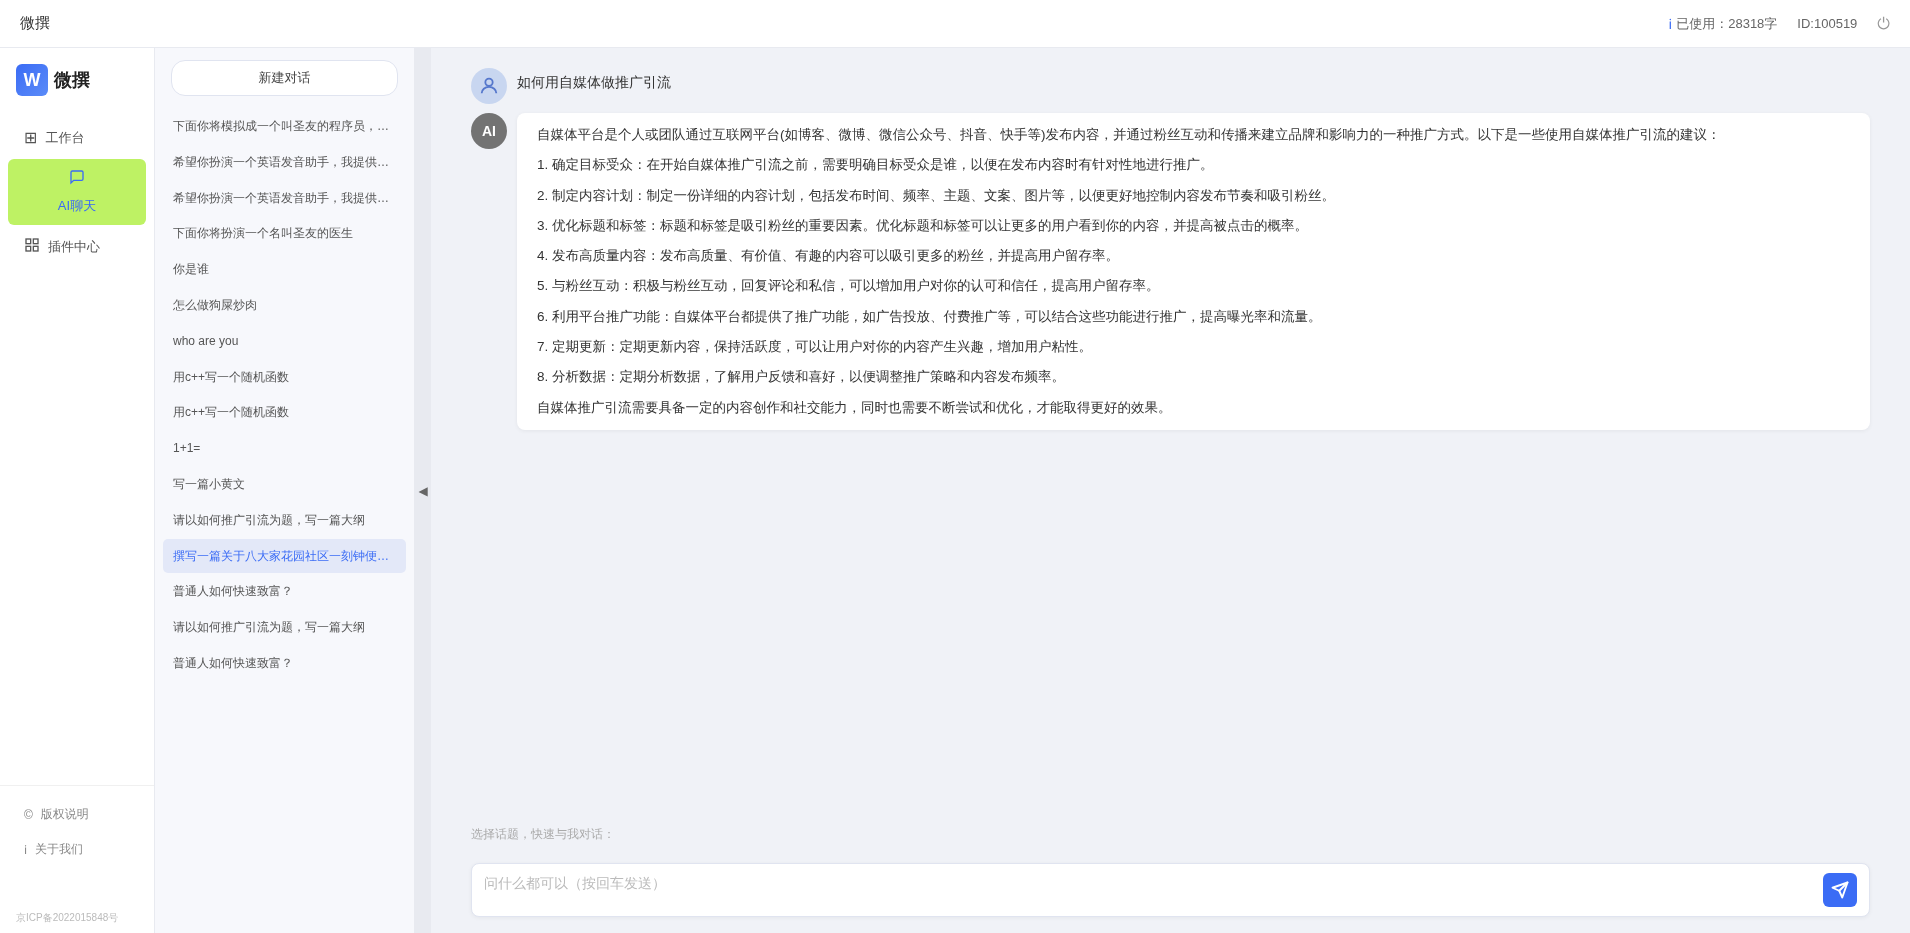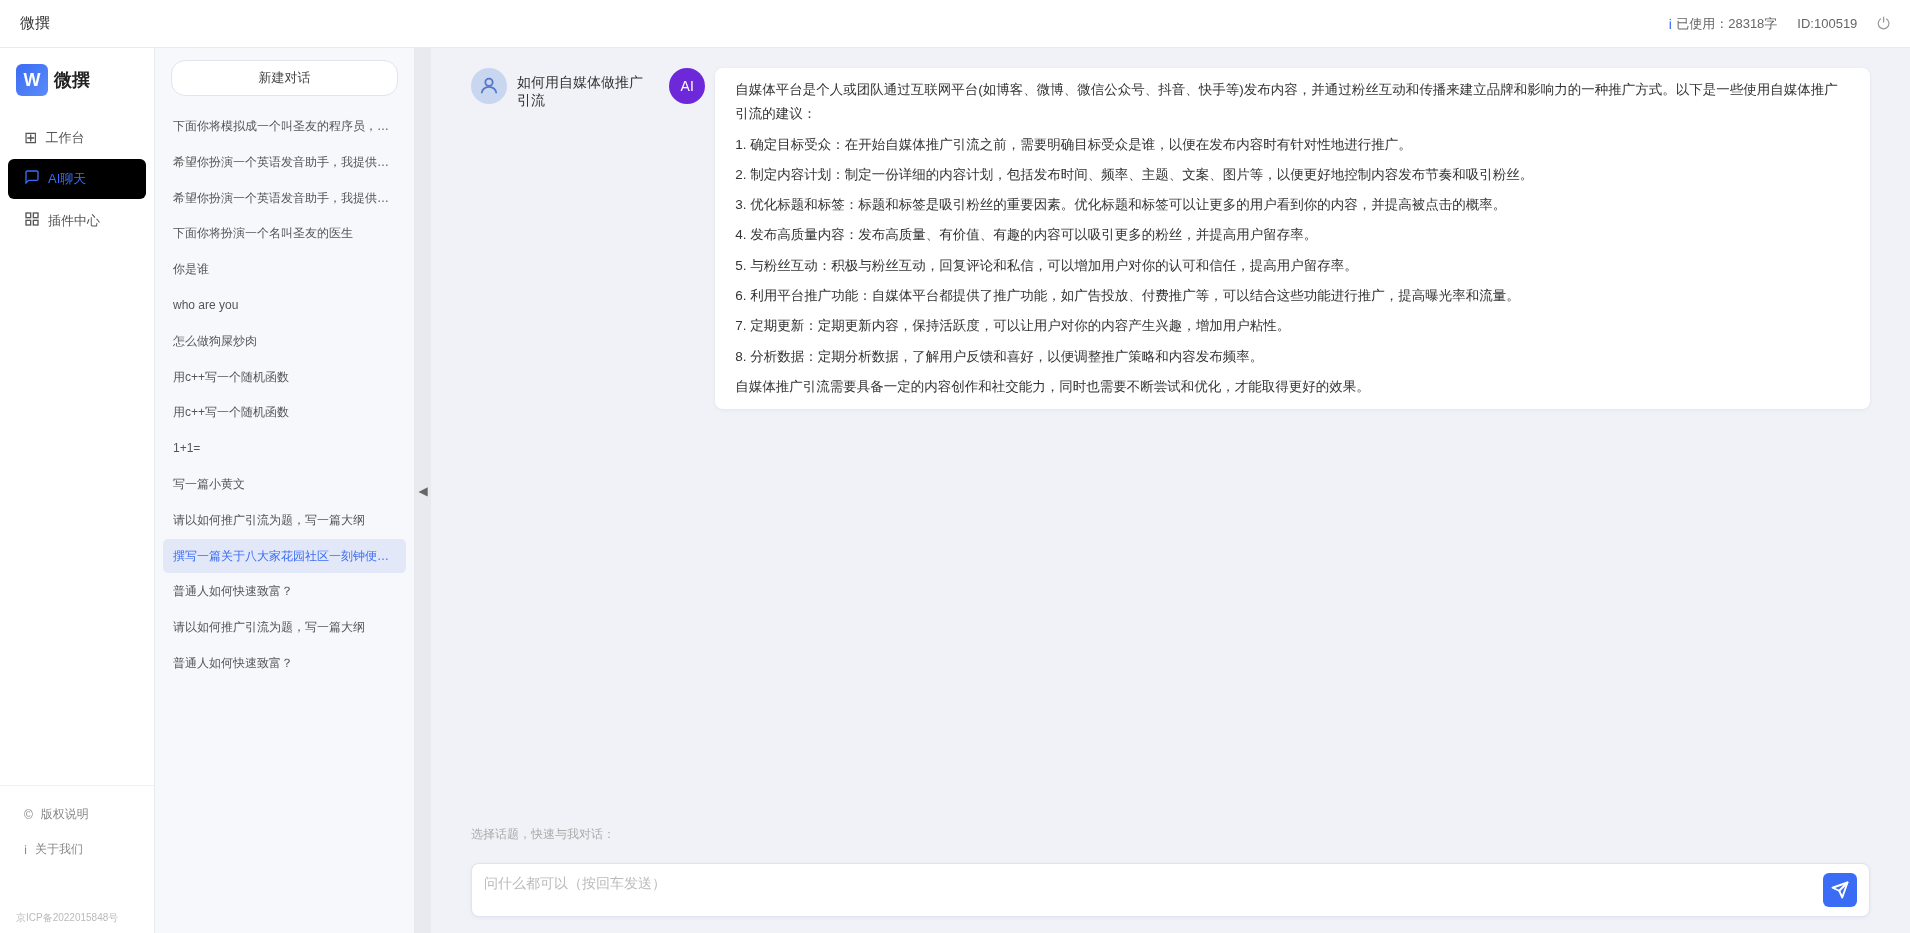--- a/index.html
+++ b/index.html
@@ -88,21 +88,21 @@
       align-items: center;
       gap: 8px;
       padding: 10px 16px;
       cursor: pointer;
       border-radius: 6px;
       margin: 2px 8px;
       font-size: 13px;
       color: #555;
       transition: background 0.15s;
     }
-    .sidebar-nav-item.active { color: #3b6cf5; background: #000000; }
+    .sidebar-nav-item.active { color: #3b6cf5; background: #bef264; flex-direction: column; }
     .sidebar-nav-item .nav-icon { font-size: 16px; }
     .sidebar-footer {
       padding: 10px 0;
       border-top: 1px solid #f0f0f0;
     }
     .sidebar-footer-item {
       display: flex;
       align-items: center;
       gap: 8px;
       padding: 8px 16px;
@@ -179,21 +179,21 @@
       display: flex;
       flex-direction: column;
       background: #f0f2f7;
       overflow: hidden;
     }
     .chat-messages {
       flex: 1;
       overflow-y: auto;
       padding: 20px 40px;
       display: flex;
-      flex-direction: row;
+      flex-direction: column;
       gap: 9px;
     }
 
     
     .message-user {
       display: flex;
       align-items: flex-start;
       gap: 10px;
       justify-content: flex-start;
     }
@@ -220,27 +220,27 @@
 
     .message-ai {
       display: flex;
       align-items: flex-start;
       gap: 10px;
     }
     .message-ai .ai-avatar {
       width: 36px;
       height: 36px;
       border-radius: 50%;
-      background: #6d28d9;
+      background: #737373;
       flex-shrink: 0;
       display: flex;
       align-items: center;
       justify-content: center;
       color: #fff;
-      font-weight: normal;
+      font-weight: bold;
       font-size: 14px;
     }
     .message-ai .bubble {
       flex: 1;
       background: #fff;
       border-radius: 8px;
       padding: 4px 20px;
       font-size: 13.5px;
       color: #333;
       line-height: 1.8;
@@ -365,22 +365,22 @@
   </div>
 
   <div class="history-panel">
     <button class="history-new-btn">新建对话</button>
     <div class="history-list">
       <div class="history-item">下面你将模拟成一个叫圣友的程序员，我说...</div>
       <div class="history-item">希望你扮演一个英语发音助手，我提供给你...</div>
       <div class="history-item">希望你扮演一个英语发音助手，我提供给你...</div>
       <div class="history-item">下面你将扮演一个名叫圣友的医生</div>
       <div class="history-item">你是谁</div>
+      <div class="history-item">怎么做狗屎炒肉</div>
       <div class="history-item">who are you</div>
-      <div class="history-item">怎么做狗屎炒肉</div>
       <div class="history-item">用c++写一个随机函数</div>
       <div class="history-item">用c++写一个随机函数</div>
       <div class="history-item">1+1=</div>
       <div class="history-item">写一篇小黄文</div>
       <div class="history-item">请以如何推广引流为题，写一篇大纲</div>
       <div class="history-item active">撰写一篇关于八大家花园社区一刻钟便民生...</div>
       <div class="history-item">普通人如何快速致富？</div>
       <div class="history-item">请以如何推广引流为题，写一篇大纲</div>
       <div class="history-item">普通人如何快速致富？</div>
     </div>

